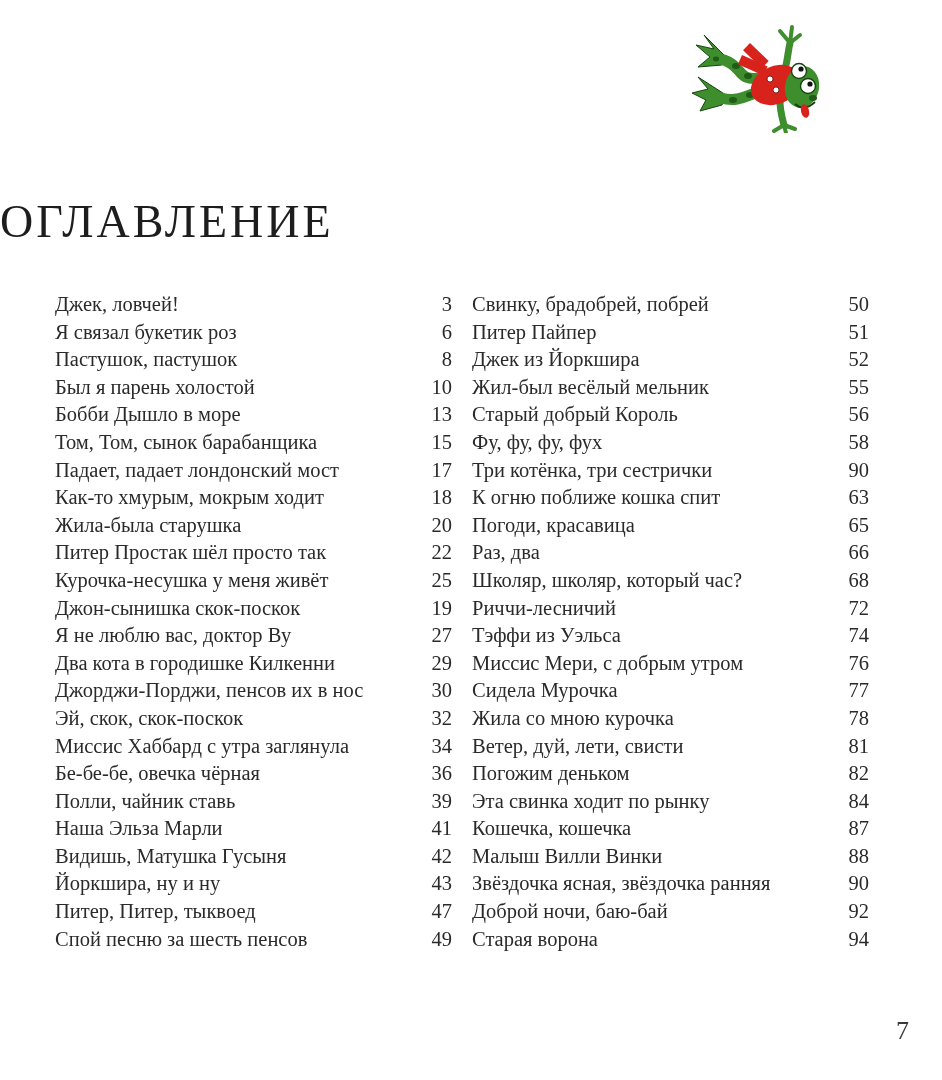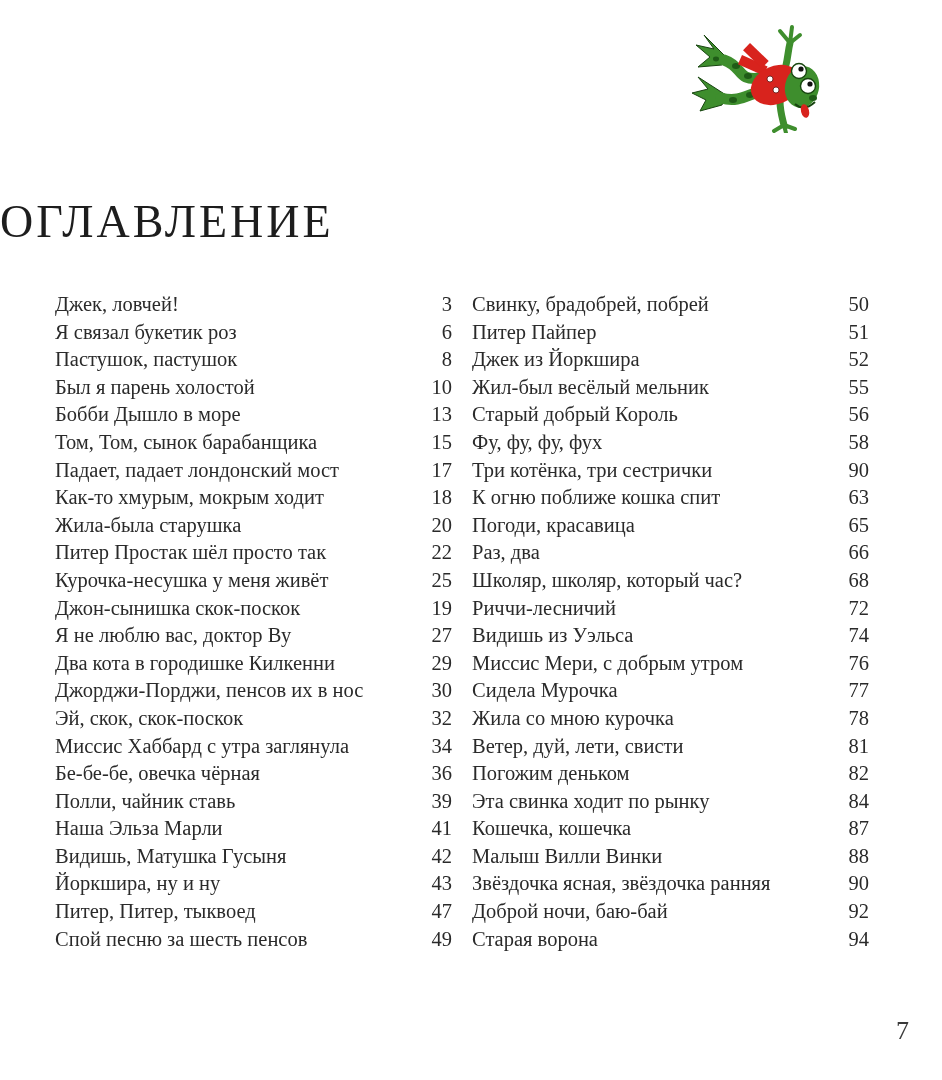--- a/index.html
+++ b/index.html
@@ -288,21 +288,21 @@
           <span class="pg">68</span>
         </div>
 
 
         <div class="toc-row">
           <span class="tt">Риччи-лесничий</span>
           <span class="pg">72</span>
         </div>
 
         <div class="toc-row">
-          <span class="tt">Видишь из Уэльса</span>
+          <span class="tt">Тэффи из Уэльса</span>
           <span class="pg">74</span>
         </div>
 
         <div class="toc-row">
           <span class="tt">Миссис Мери, с добрым утром</span>
           <span class="pg">76</span>
         </div>
 
         <div class="toc-row">
           <span class="tt">Сидела Мурочка</span>

